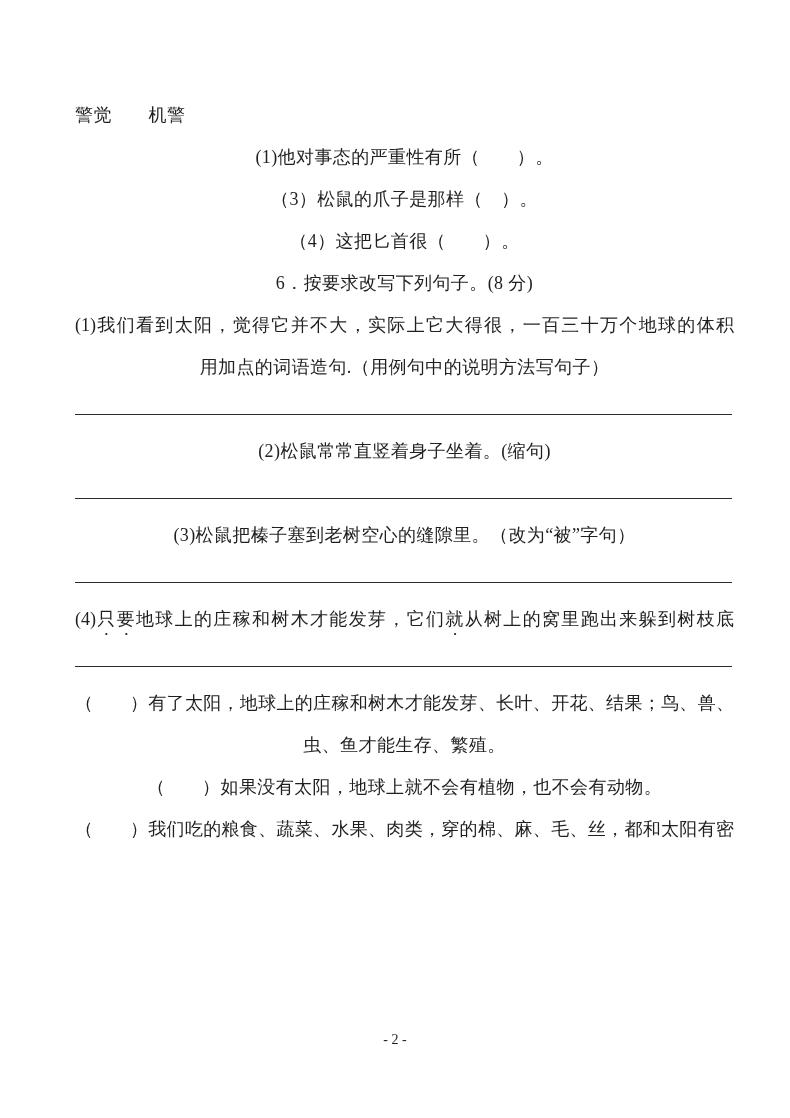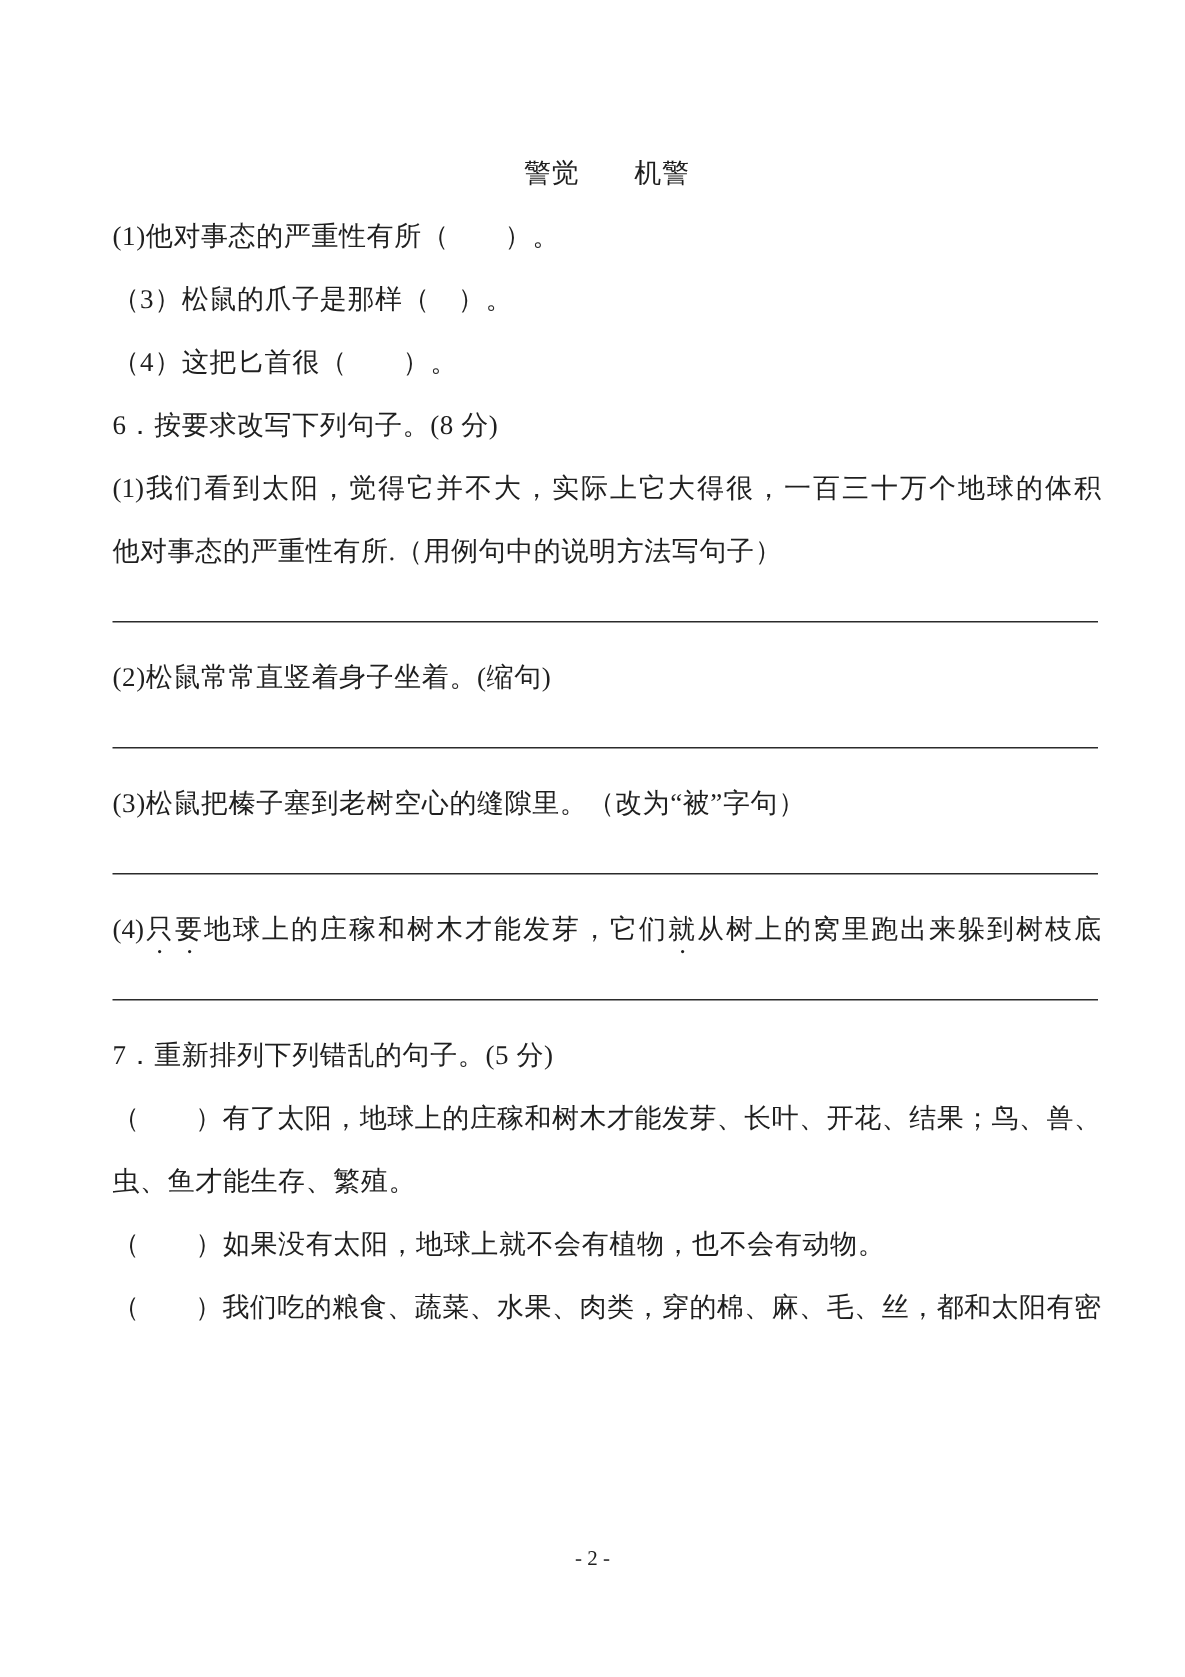--- a/index.html
+++ b/index.html
@@ -21,23 +21,24 @@
     left: 75px;
     top: 94px;
     width: 659px;
   }
   .row {
     height: 42px;
     line-height: 42px;
     font-size: 18px;
     letter-spacing: 0.4px;
     white-space: nowrap;
+    text-align: center;
   }
   .center {
-    text-align: center;
+    text-align: left;
   }
   .just {
     white-space: normal;
     text-align: justify;
     text-align-last: justify;
     letter-spacing: 0;
   }
   .blankline {
     position: relative;
   }
@@ -73,38 +74,37 @@
 <div class="page">
   <div class="content">
 
     <div class="row center">警觉　　机警</div>
     <div class="row">(1)他对事态的严重性有所（　　）。</div>
     <div class="row">（3）松鼠的爪子是那样（　）。</div>
     <div class="row">（4）这把匕首很（　　）。</div>
 
     <div class="row">6．按要求改写下列句子。(8 分)</div>
     <div class="row just">(1)我们看到太阳，觉得它并不大，实际上它大得很，一百三十万个地球的体积</div>
-    <div class="row">他对事态的严重性有所.（用例句中的说明方法写句子）</div>
+    <div class="row">用加点的词语造句.（用例句中的说明方法写句子）</div>
     <div class="row blankline">
         <div class="uline"></div>
       </div>
     <div class="row">(2)松鼠常常直竖着身子坐着。(缩句)</div>
     <div class="row blankline">
         <div class="uline"></div>
       </div>
     <div class="row">(3)松鼠把榛子塞到老树空心的缝隙里。（改为“被”字句）</div>
     <div class="row blankline">
         <div class="uline"></div>
       </div>
     <div class="row just"><span>(4)</span><span class="emph">只要</span><span>地球上的庄稼和树木才能发芽，它们</span><span class="emph">就</span><span>从树上的窝里跑出来躲到树枝底</span></div>
     <div class="row blankline">
         <div class="uline"></div>
       </div>
 
-    <div class="row">7．重新排列下列错乱的句子。(5 分)</div>
     <div class="row just">（　　）有了太阳，地球上的庄稼和树木才能发芽、长叶、开花、结果；鸟、兽、</div>
     <div class="row">虫、鱼才能生存、繁殖。</div>
     <div class="row">（　　）如果没有太阳，地球上就不会有植物，也不会有动物。</div>
     <div class="row just">（　　）我们吃的粮食、蔬菜、水果、肉类，穿的棉、麻、毛、丝，都和太阳有密</div>
 
   </div>
 
   <div class="footer">- 2 -</div>
 </div>
 

